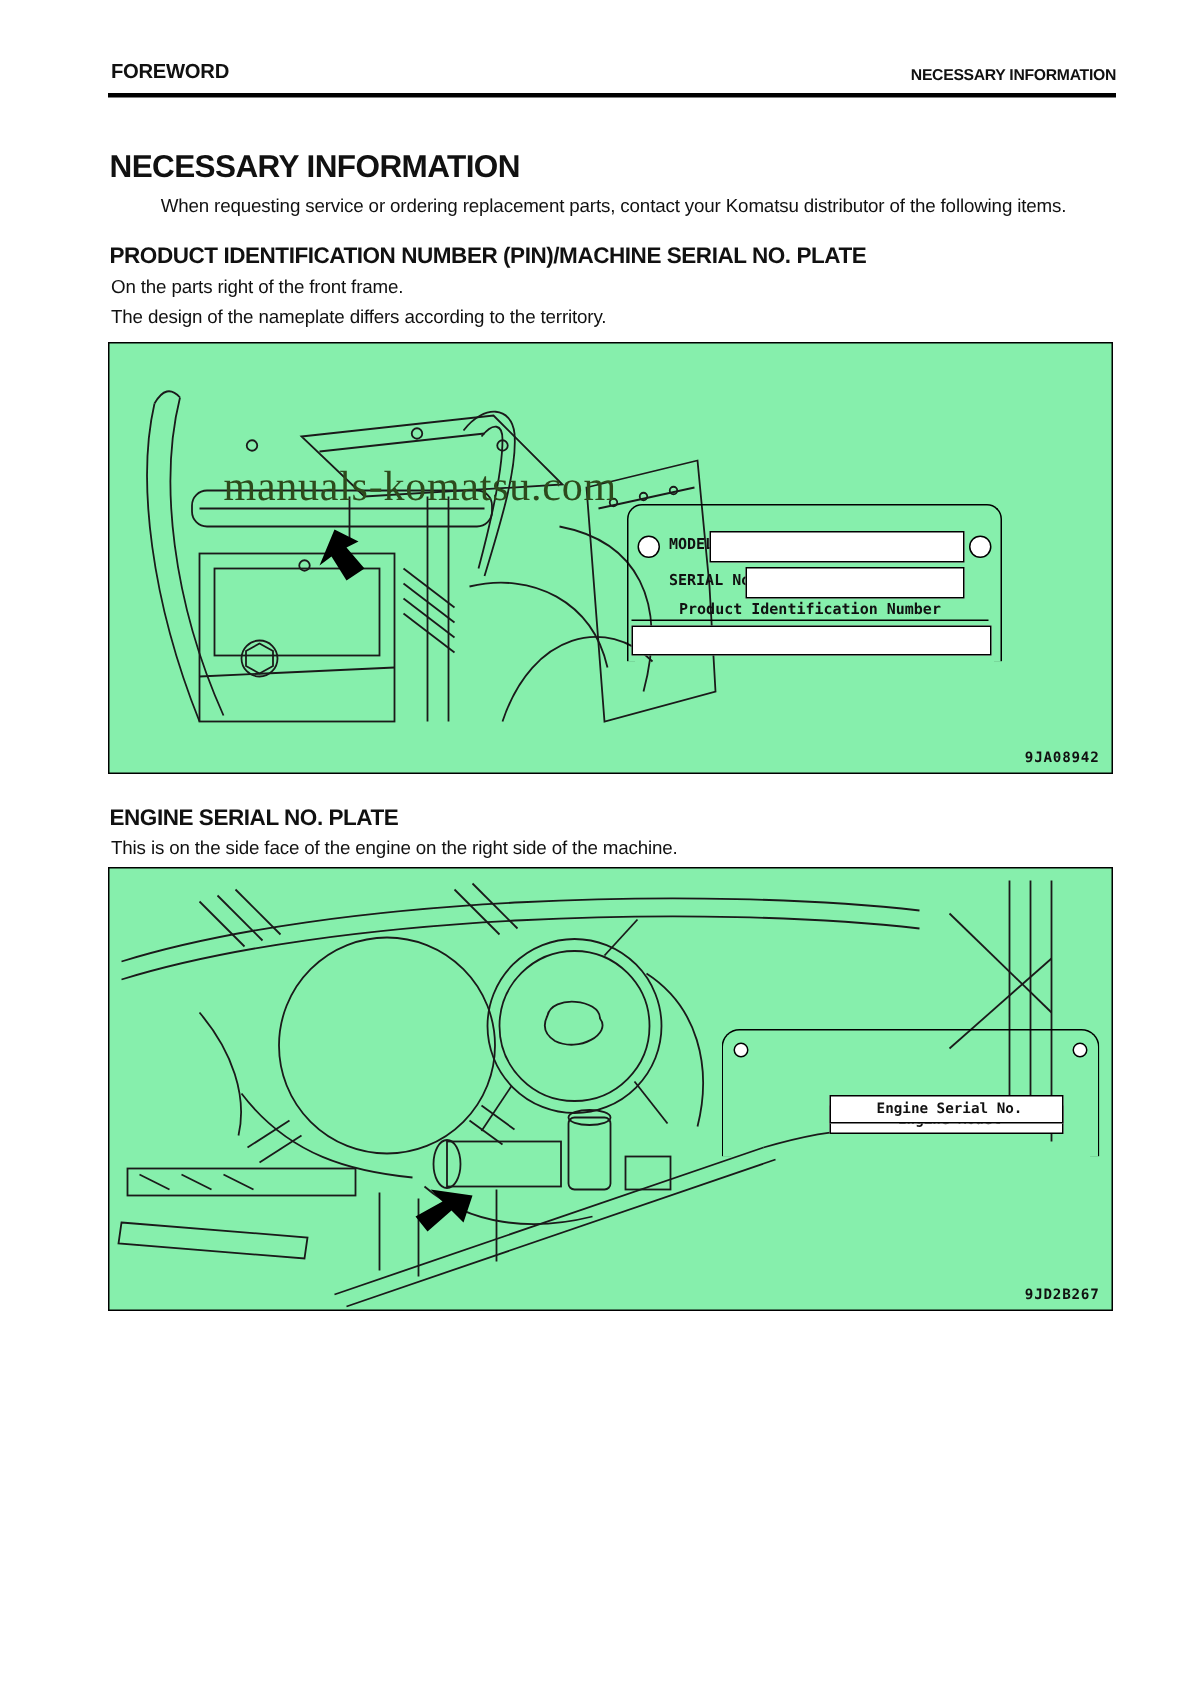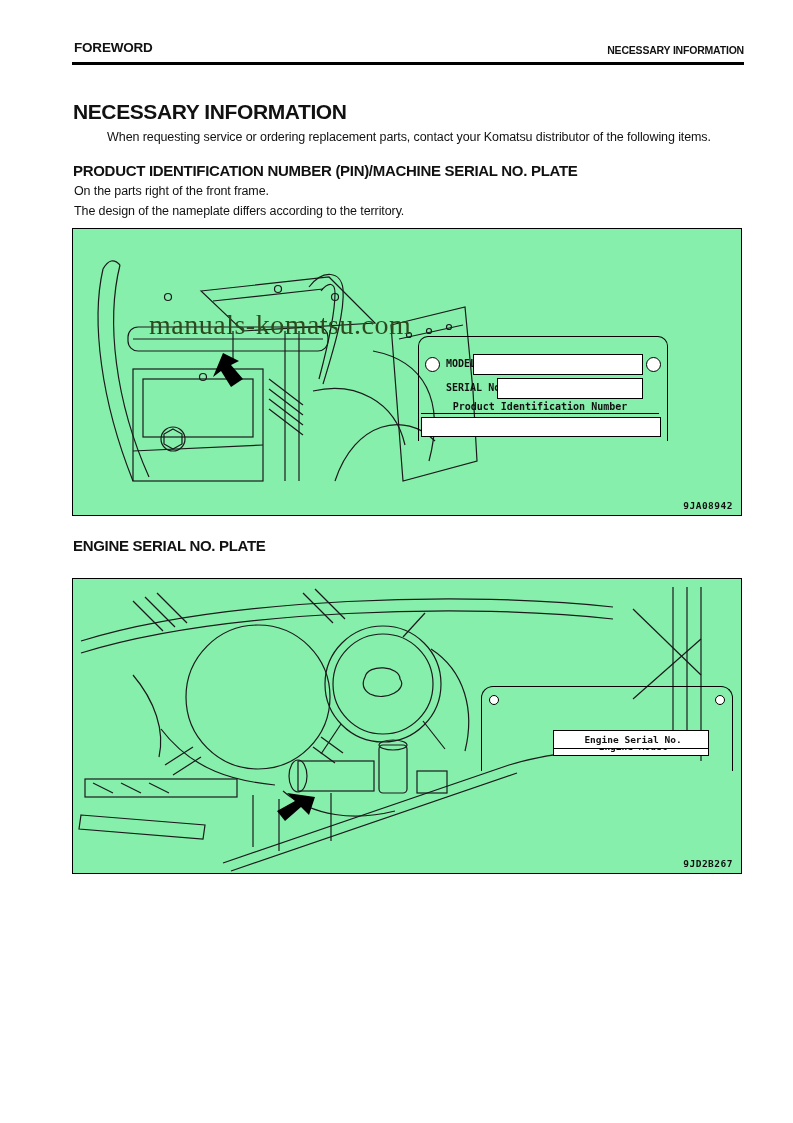--- a/index.html
+++ b/index.html
@@ -111,20 +111,21 @@
       <div class="plate-label" style="left:27px;top:45px;">SERIAL No.</div>
       <div class="plate-box" style="left:78px;top:41px;width:144px;height:19px;"></div>
       <div class="plate-label pin-underline" style="left:2px;top:64px;width:238px;font-size:10px;">Product Identification Number</div>
       <div class="plate-box" style="left:2px;top:80px;width:238px;height:18px;"></div>
     </div>
 
     <div class="figcode">9JA08942</div>
   </div>
 
   <div class="abs h2" style="left:73px;top:537px;">ENGINE SERIAL NO. PLATE</div>
+  <div class="abs body-text" style="left:74px;top:558px;">This is on the side face of the engine on the right side of the machine.</div>
 
   <div class="abs figbox" style="left:72px;top:578px;width:668px;height:294px;">
 
     <svg class="art" width="668" height="294" viewBox="0 0 668 294">
 
       <path d="M8,62 C150,18 400,12 540,28"></path>
       <path d="M8,74 C150,30 400,24 540,40"></path>
 
       <path d="M60,22 L90,52"></path>
         <path d="M72,18 L102,48"></path>

